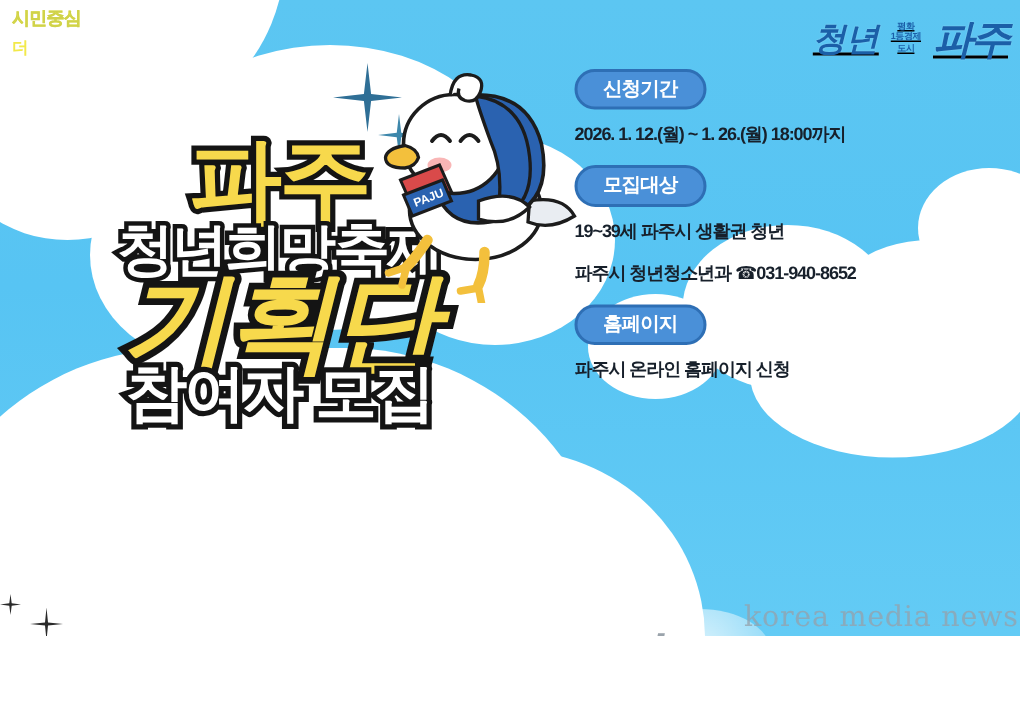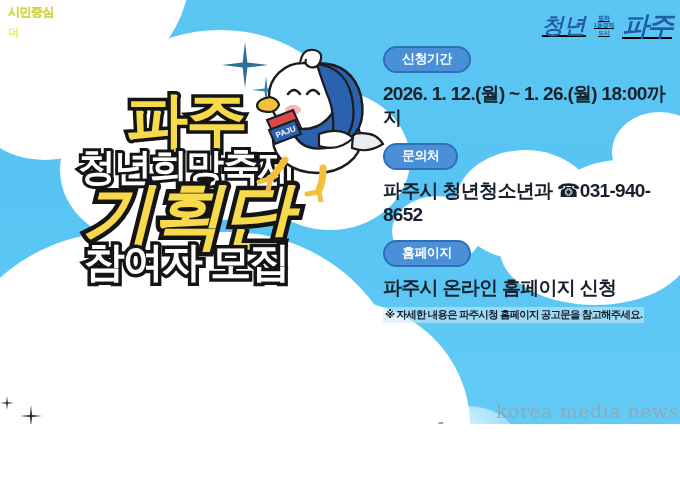--- a/index.html
+++ b/index.html
@@ -97,21 +97,21 @@
 
   
   #info-panel{position:absolute;left:383px;top:46px;width:290px;}
   .info-block{margin-bottom:13px;}
   .badge{
     display:inline-block;background:#4a90d8;border:2px solid #2e6fb5;border-radius:22px;
     color:#ffffff;font-weight:bold;font-size:13px;letter-spacing:-0.6px;
     padding:4px 17px 5px;line-height:1.1;
   }
   .info-text{
-    margin-top:9px;color:#17202b;font-weight:bold;font-size:19px;
+    margin-top:9px;color:#17202b;font-weight:bold;font-size:12px;
     letter-spacing:-0.7px;line-height:1.25;
   }
   #note-line{
     margin-top:7px;color:#14202c;font-weight:bold;font-size:10.5px;letter-spacing:-0.8px;
     background:linear-gradient(180deg,rgba(210,232,246,.55),rgba(210,232,246,.55));
     display:inline-block;padding:1px 2px;
   }
 
   
   #watermark{position:absolute;left:418px;top:388px;width:262px;height:95px;pointer-events:none;}
@@ -250,31 +250,33 @@
     </svg>
   </div>
 
   <div id="info-panel">
 
     <div class="info-block">
       <span class="badge">신청기간</span>
       <div class="info-text">2026. 1. 12.(월) ~ 1. 26.(월) 18:00까지</div>
     </div>
 
-
-
-    <div class="info-block">
-      <span class="badge">문의처</span>
+    <div class="info-block">
+      <span class="badge">모집대상</span>
+      <div class="info-text">19~39세 파주시 생활권 청년</div>
+    </div>
+
+
+    <div class="info-block">
       <div class="info-text">파주시 청년청소년과 ☎031-940-8652</div>
     </div>
 
     <div class="info-block">
       <span class="badge">홈페이지</span>
       <div class="info-text">파주시 온라인 홈페이지 신청</div>
-      <div id="note-line">※ 자세한 내용은 파주시청 홈페이지 공고문을 참고해주세요.</div>
     </div>
 
   </div>
 
   <div id="watermark">
     <div id="wm-kmn">kmn</div>
     <div id="wm-en">korea media news</div>
     <div id="wm-ko">케이엠엔 뉴스</div>
   </div>
 

